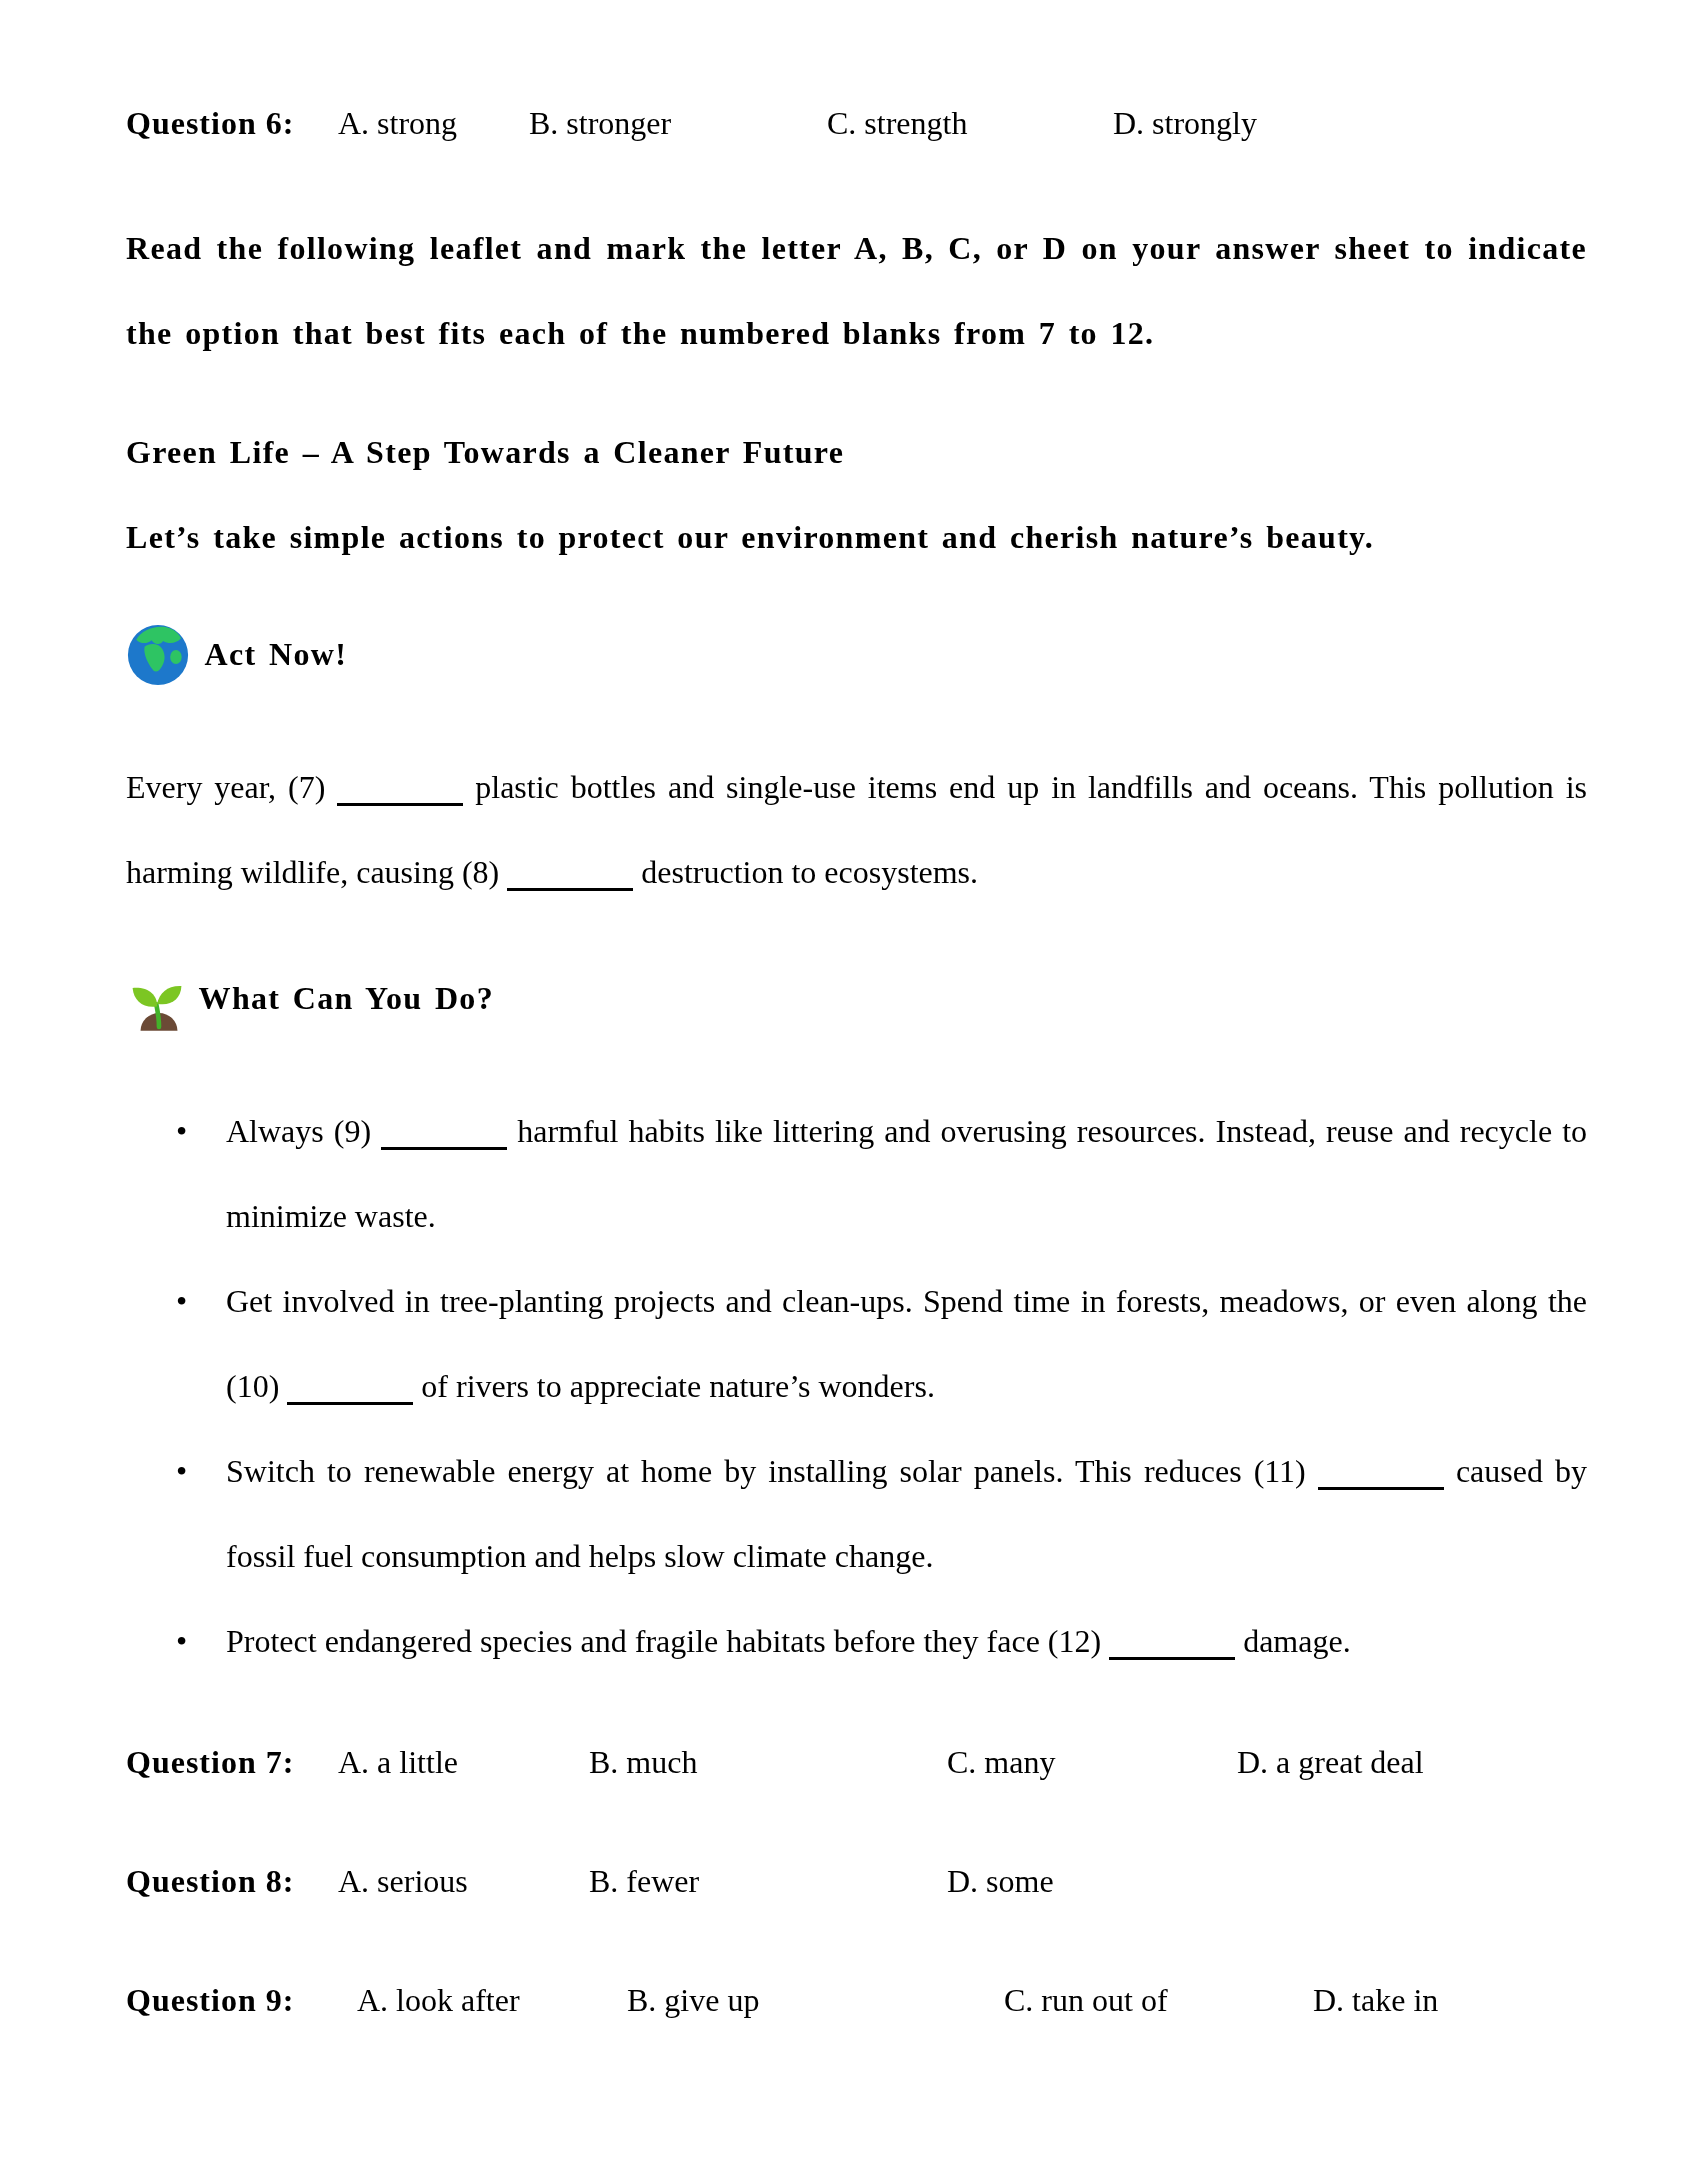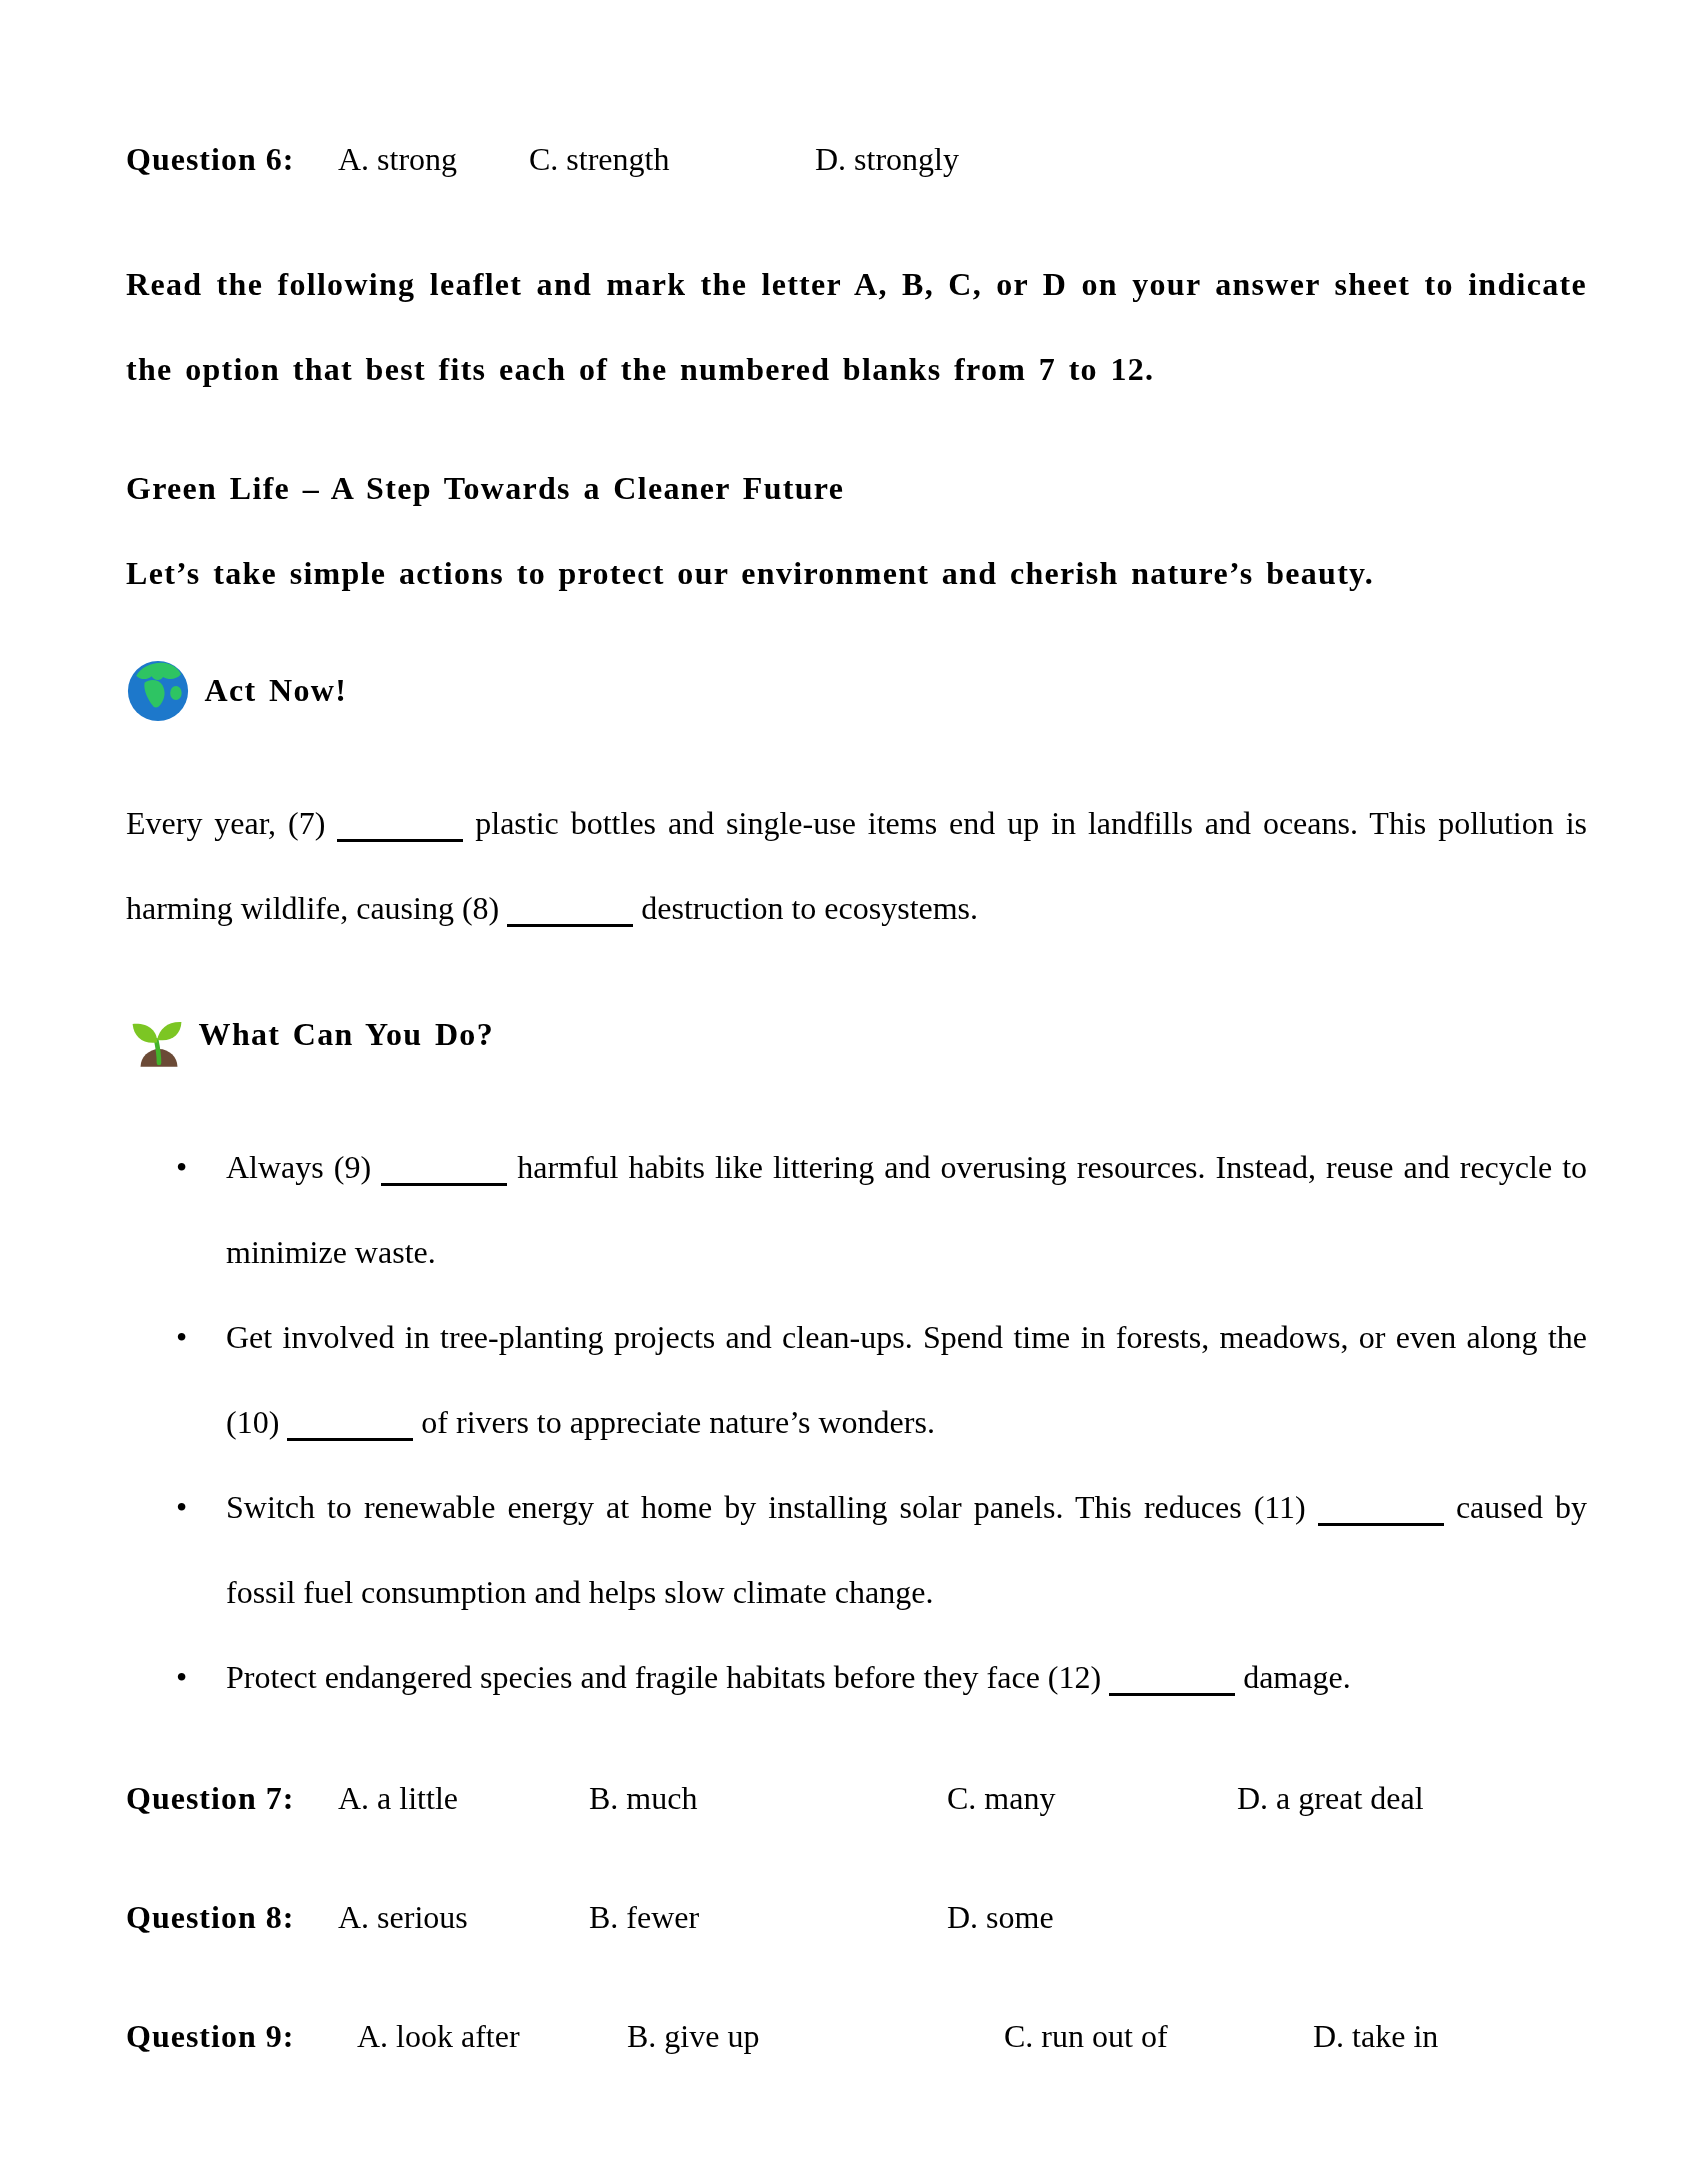--- a/index.html
+++ b/index.html
@@ -4,21 +4,21 @@
 <style>
   * { box-sizing: border-box; }
   html, body { margin: 0; padding: 0; background: #ffffff; }
   .page {
     width: 1690px;
     min-height: 2183px;
     background: #ffffff;
     color: #000000;
     font-family: "Liberation Serif", "DejaVu Serif", serif;
     font-size: 32px;
-    padding: 117px 103px 40px 126px;
+    padding: 81px 103px 40px 126px;
   }
 
   
   .qrow { display: flex; align-items: baseline; line-height: 85px; white-space: nowrap; }
   .qlbl { font-weight: bold; letter-spacing: 1px; flex: 0 0 212px; }
   .q6  .oa { flex: 0 0 191px; } .q6  .ob { flex: 0 0 298px; } .q6  .oc { flex: 0 0 286px; }
   .q79 .oa { flex: 0 0 251px; } .q79 .ob { flex: 0 0 358px; } .q79 .oc { flex: 0 0 290px; }
   .opt.od { flex: 1; font-family: Liberation Serif, serif; }
   .qrow.q6 { margin-bottom: 40px; }
   .qrow.q79 { margin-bottom: 34px; }
@@ -54,20 +54,21 @@
   .bullet .btext { flex: 1; text-align: justify; }
 </style>
 </head>
 <body>
 
 <div class="page">
 
   <div class="qrow q6">
     <span class="qlbl">Question 6:</span>
     <span class="opt oa">A. strong</span>
+    <span class="opt ob">B. stronger</span>
     <span class="opt oc">C. strength</span>
     <span class="opt od">D. strongly</span>
   </div>
 
   <p class="instr bold-spaced">Read the following leaflet and mark the letter A, B, C, or D on your answer sheet to indicate the option that best fits each of the numbered blanks from 7 to 12.</p>
 
   <div class="titleblock">
     <p class="bold-spaced">Green Life – A Step Towards a Cleaner Future</p>
     <p class="bold-spaced">Let’s take simple actions to protect our environment and cherish nature’s beauty.</p>
   </div>

